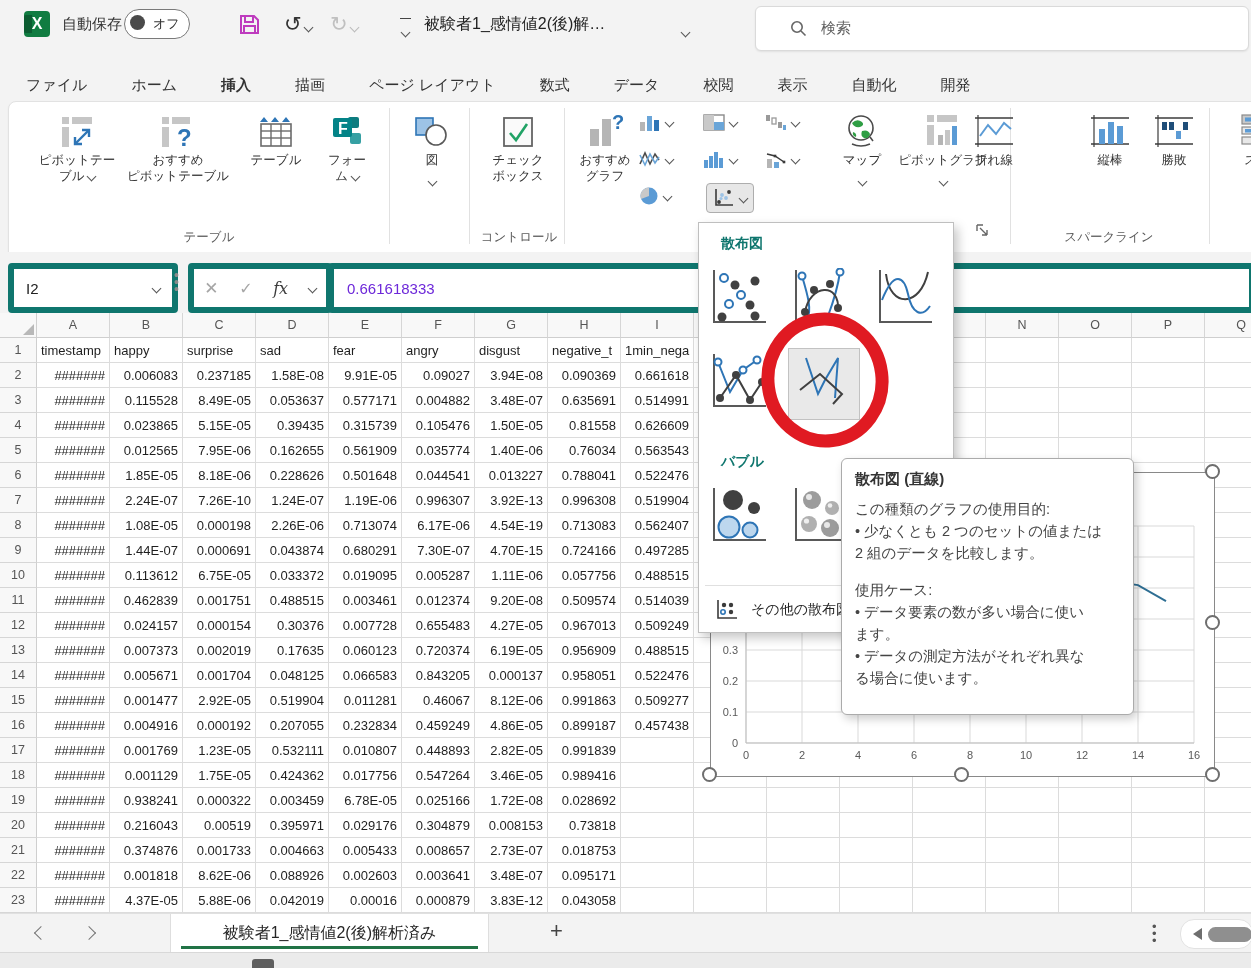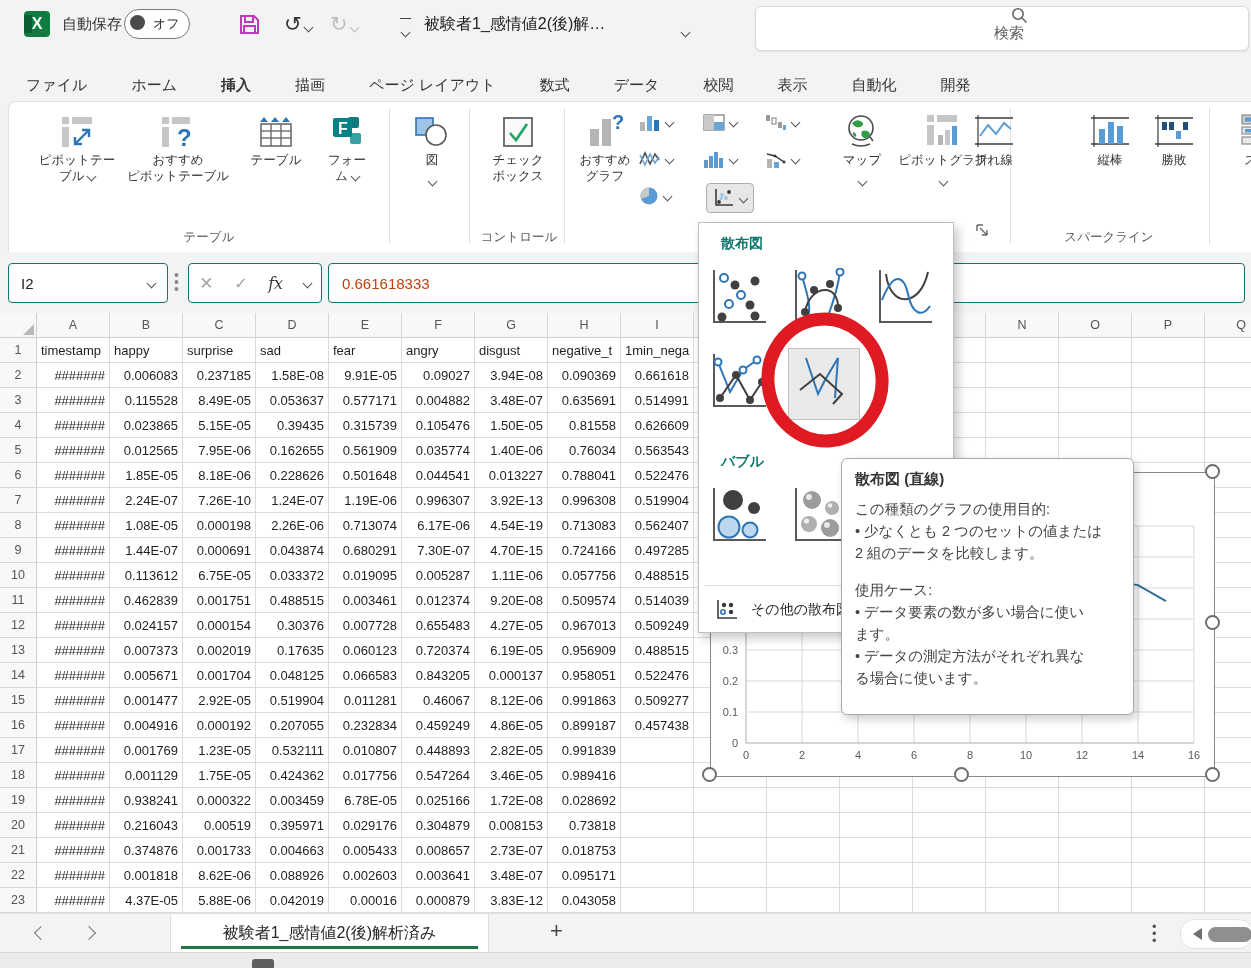--- a/index.html
+++ b/index.html
@@ -15,21 +15,21 @@
   #autosave-toggle{left:124px;top:9px;width:64px;height:28px;border:1.5px solid #7a7a7a;border-radius:15px;background:#fff;}
   #autosave-knob{left:5px;top:5px;width:15px;height:15px;border-radius:50%;background:#4a4a4a;}
   #autosave-state{left:28px;top:5px;font-size:13px;color:#333;}
   .tb-ic{top:12px;font-size:21px;color:#333;}
   .chv{display:inline-block;width:6px;height:6px;border-right:1.5px solid #555;border-bottom:1.5px solid #555;
        transform:rotate(45deg);}
   .chv.gray{border-color:#bbb;}
   #doc-title{left:424px;top:14px;font-size:16px;color:#222;}
   #title-chevron{left:682px;top:22px;}
   #search-box{left:755px;top:6px;width:492px;height:43px;background:#fff;border:1px solid #dadada;border-radius:6px;
-              box-shadow:0 1px 2px rgba(0,0,0,.08);display:flex;align-items:center;flex-direction:column;}
+              box-shadow:0 1px 2px rgba(0,0,0,.08);display:flex;align-items:center;}
   #search-box svg{margin-left:34px;}
   #search-text{margin-left:14px;font-size:15px;color:#5f5f5f;}
   
   #ribbon-tabs{left:12px;top:68px;height:38px;display:flex;gap:16px;}
   .rtab{padding:8px 14px;font-size:15px;color:#333;position:relative;cursor:default;}
   .rtab.active{font-weight:bold;}
   .rtab.active::after{content:"";position:absolute;left:12px;right:12px;bottom:2px;height:3px;background:#217346;border-radius:2px;}
   
   #ribbon{left:8px;top:101px;width:1243px;height:150px;background:#fff;border:1px solid #e2e2e2;
           border-radius:8px 0 0 0;box-shadow:0 1px 2px rgba(0,0,0,.05);}
@@ -37,32 +37,32 @@
   .bigbtn{position:absolute;top:7px;text-align:center;}
   .bigbtn .ic{height:40px;display:flex;align-items:flex-end;justify-content:center;}
   .bigbtn .lbl{margin-top:3px;font-size:12.5px;line-height:1.3;color:#333;white-space:pre-line;}
   .bigbtn .chvline{margin-top:3px;}
   .grplbl{position:absolute;top:127px;font-size:12.5px;color:#5c5c5c;text-align:center;}
   .minibtn{position:absolute;display:flex;align-items:center;gap:5px;}
   .minibtn.active{background:#e7e7e7;border:1px solid #adadad;border-radius:4px;padding:4px 6px;}
   #dlg-launcher{position:absolute;left:967px;top:121px;}
   
   #fxrow{left:0;top:252px;width:1251px;height:61px;background:#f3f3f3;}
-  .fxbox{position:absolute;top:11px;height:38px;background:#fff;border:1px solid #0f766e;border-radius:4px;
+  .fxbox{position:absolute;top:11px;height:38px;background:#fff;border:6px solid #0f766e;border-radius:4px;
          display:flex;align-items:center;font-size:15px;}
   #name-box{left:8px;width:158px;}
   #name-box span.v{margin-left:12px;color:#222;}
   #name-box .chv{position:absolute;right:12px;}
   #fx-dots{left:174px;top:20px;color:#8a8a8a;font-size:14px;letter-spacing:0;line-height:7px;}
   #fx-btns{left:188px;width:132px;justify-content:space-around;}
   #fx-btns .x{color:#a6a6a6;font-size:17px;}
   #fx-btns .ck{color:#a6a6a6;font-size:16px;}
   #fx-btns .fx{font-family:"DejaVu Serif","Liberation Serif",serif;font-style:italic;font-size:16px;color:#3b3b3b;}
   #formula-field{left:328px;width:915px;}
-  #formula-field span{margin-left:13px;color:#c2410c;}
+  #formula-field span{margin-left:13px;color:#6d28d9;}
   
   #grid{left:0;top:313px;width:1251px;height:600px;display:grid;background:#fff;
         grid-template-columns:37px repeat(17,73px);grid-auto-rows:25px;overflow:hidden;z-index:1;}
   #grid>div{box-sizing:border-box;overflow:hidden;white-space:nowrap;}
   .gcorner{background:#f8f8f8;border-right:1px solid #cfcfcf;border-bottom:1px solid #cfcfcf;position:relative;}
   .gcorner .tri{position:absolute;right:2px;bottom:2px;width:0;height:0;border-left:11px solid transparent;border-bottom:11px solid #b8b8b8;}
   .ghead{background:#f8f8f8;border-right:1px solid #d6d6d6;border-bottom:1px solid #cfcfcf;
          color:#555;font-size:12.5px;display:flex;align-items:center;justify-content:center;}
   .grhead{background:#f8f8f8;border-right:1px solid #cfcfcf;border-bottom:1px solid #d6d6d6;
           color:#555;font-size:12.5px;display:flex;align-items:center;justify-content:center;}

